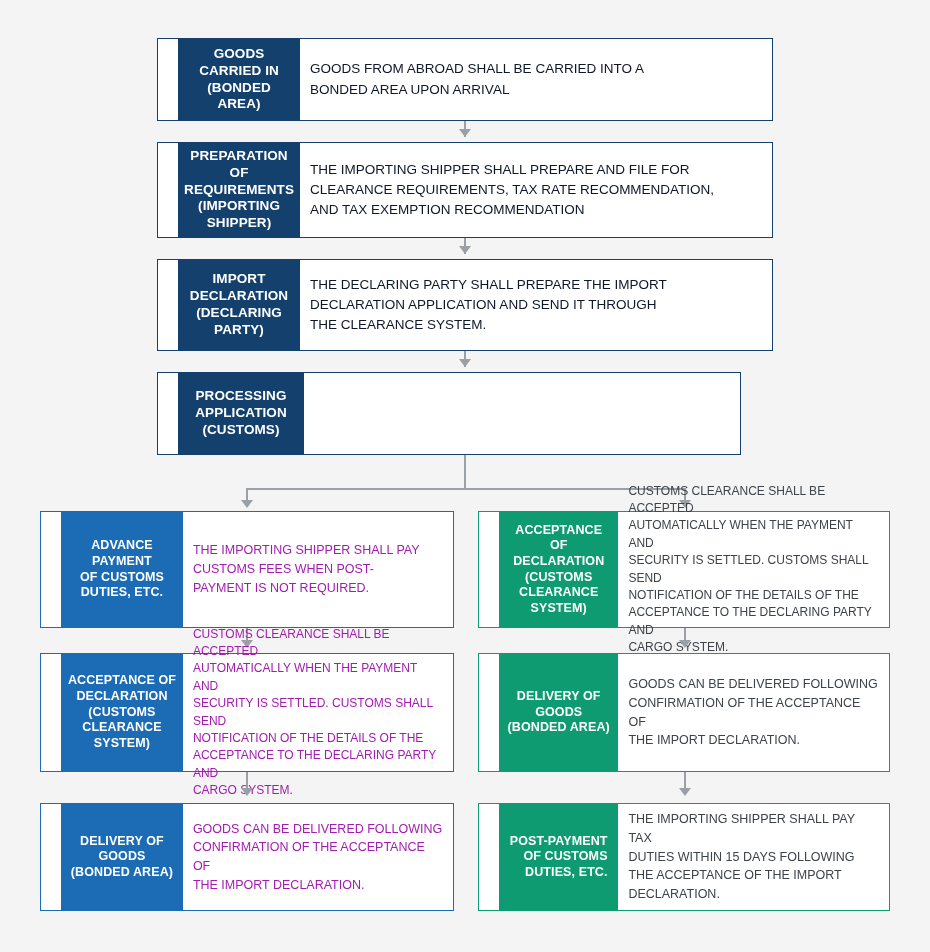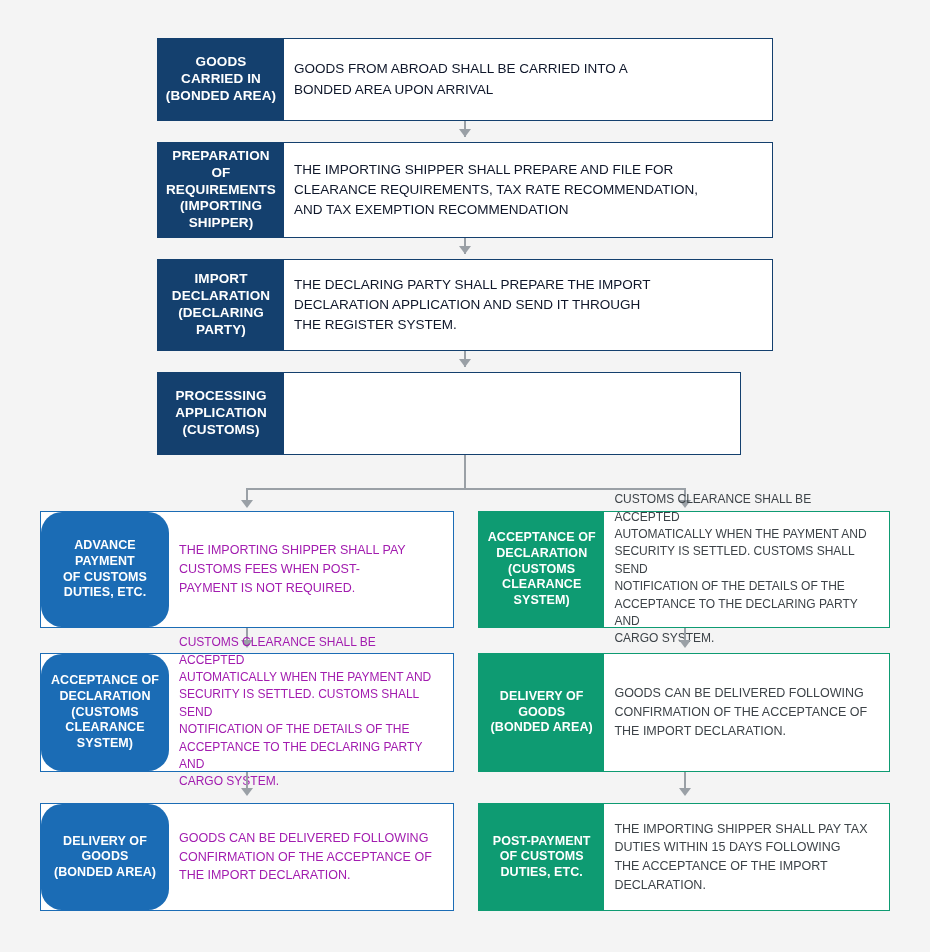--- a/index.html
+++ b/index.html
@@ -30,20 +30,21 @@
     box-sizing: border-box;
     display: flex;
     align-items: center;
     justify-content: center;
     text-align: center;
     color: #ffffff;
     font-weight: bold;
     letter-spacing: 0.1px;
     line-height: 1.25;
     padding: 4px 6px;
+    margin-left: 20px;
   }
   .node .desc {
     box-sizing: border-box;
     display: flex;
     align-items: center;
     color: #333333;
     line-height: 1.5;
     padding: 6px 10px;
     background: #ffffff;
   }
@@ -61,21 +62,20 @@
     color: #0f172a;
   }
 
   
   .blue {
     border: 1px solid #1b6cb5;
   }
   .blue .label {
     background: #1b6cb5;
     font-size: 12.5px;
-    border-radius: 21px;
   }
   .blue .desc {
     font-size: 12.5px;
     color: #a21caf;
   }
 
   
   .teal {
     border: 1px solid #0e9b72;
   }
@@ -136,21 +136,21 @@
   <div class="conn v-line" style="left:464px; top:238px; height:16px;"></div>
   <div class="arrow-down" style="left:459px; top:246px;"></div>
 
   <div class="node navy" style="left:157px; top:259px; width:616px; height:92px;">
     <div class="label desc-lines" style="width:126px;">IMPORT
 DECLARATION
 (DECLARING
 PARTY)</div>
     <div class="desc desc-lines" style="width:488px;">THE DECLARING PARTY SHALL PREPARE THE IMPORT
 DECLARATION APPLICATION AND SEND IT THROUGH
- THE REGISTER SYSTEM.</div>
+ THE CLEARANCE SYSTEM.</div>
   </div>
 
   <div class="conn v-line" style="left:464px; top:351px; height:16px;"></div>
   <div class="arrow-down" style="left:459px; top:359px;"></div>
 
   <div class="node navy" style="left:157px; top:372px; width:584px; height:83px;">
     <div class="label desc-lines" style="width:126px;">PROCESSING
 APPLICATION
 (CUSTOMS)</div>
   </div>
@@ -224,21 +224,21 @@
 (BONDED AREA)</div>
     <div class="desc desc-lines" style="width:286px;">GOODS CAN BE DELIVERED FOLLOWING
 CONFIRMATION OF THE ACCEPTANCE OF
 THE IMPORT DECLARATION.</div>
   </div>
 
   <div class="conn v-line" style="left:684px; top:772px; height:22px;"></div>
   <div class="arrow-down" style="left:679px; top:788px;"></div>
 
   <div class="node teal" style="left:478px; top:803px; width:412px; height:108px;">
-    <div class="label desc-lines" style="width:126px;">POST-PAYMENT
+    <div class="label desc-lines" style="width:126px;text-align:right;">POST-PAYMENT
 OF CUSTOMS
 DUTIES, ETC.</div>
     <div class="desc desc-lines" style="width:286px;">THE IMPORTING SHIPPER SHALL PAY TAX
 DUTIES WITHIN 15 DAYS FOLLOWING
 THE ACCEPTANCE OF THE IMPORT DECLARATION.</div>
   </div>
 
 </div>
 
 </body></html>

